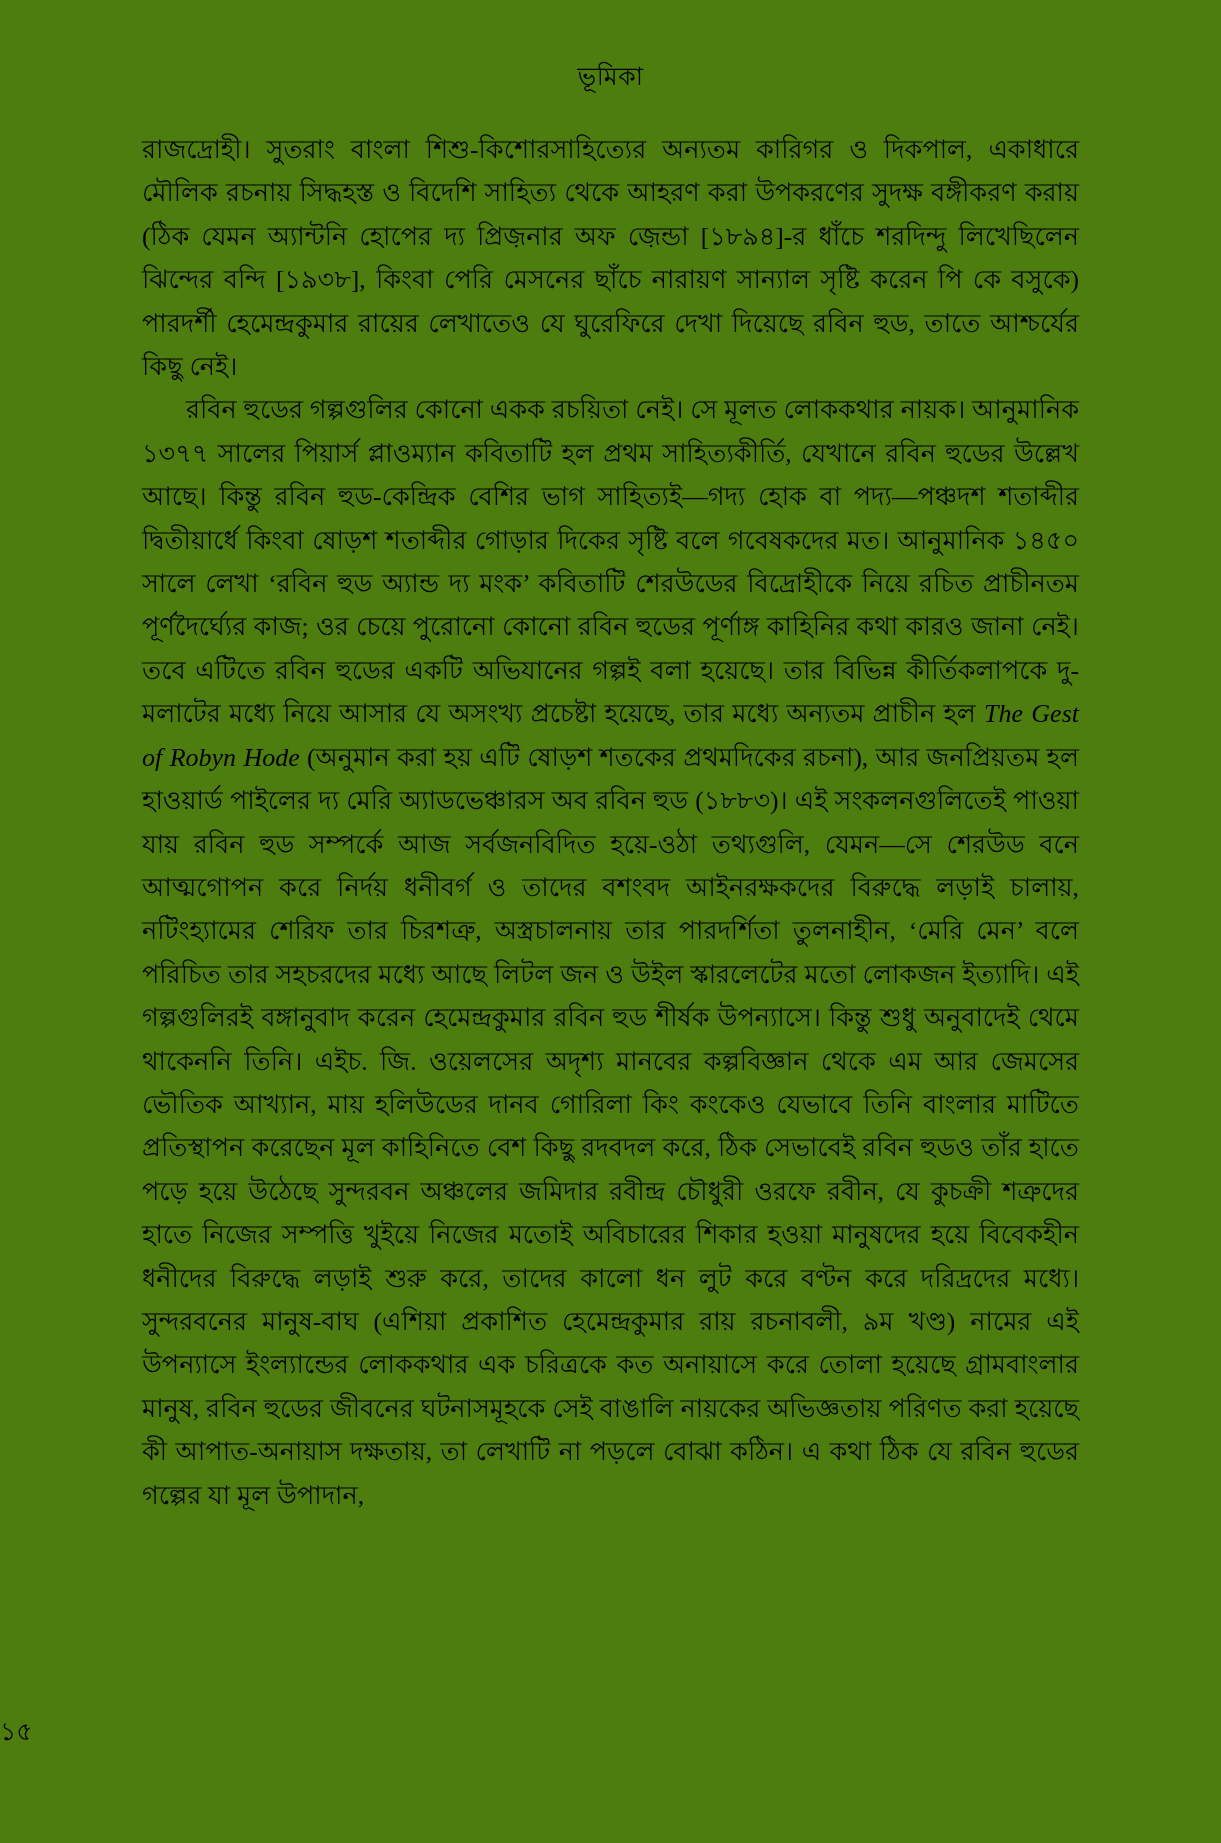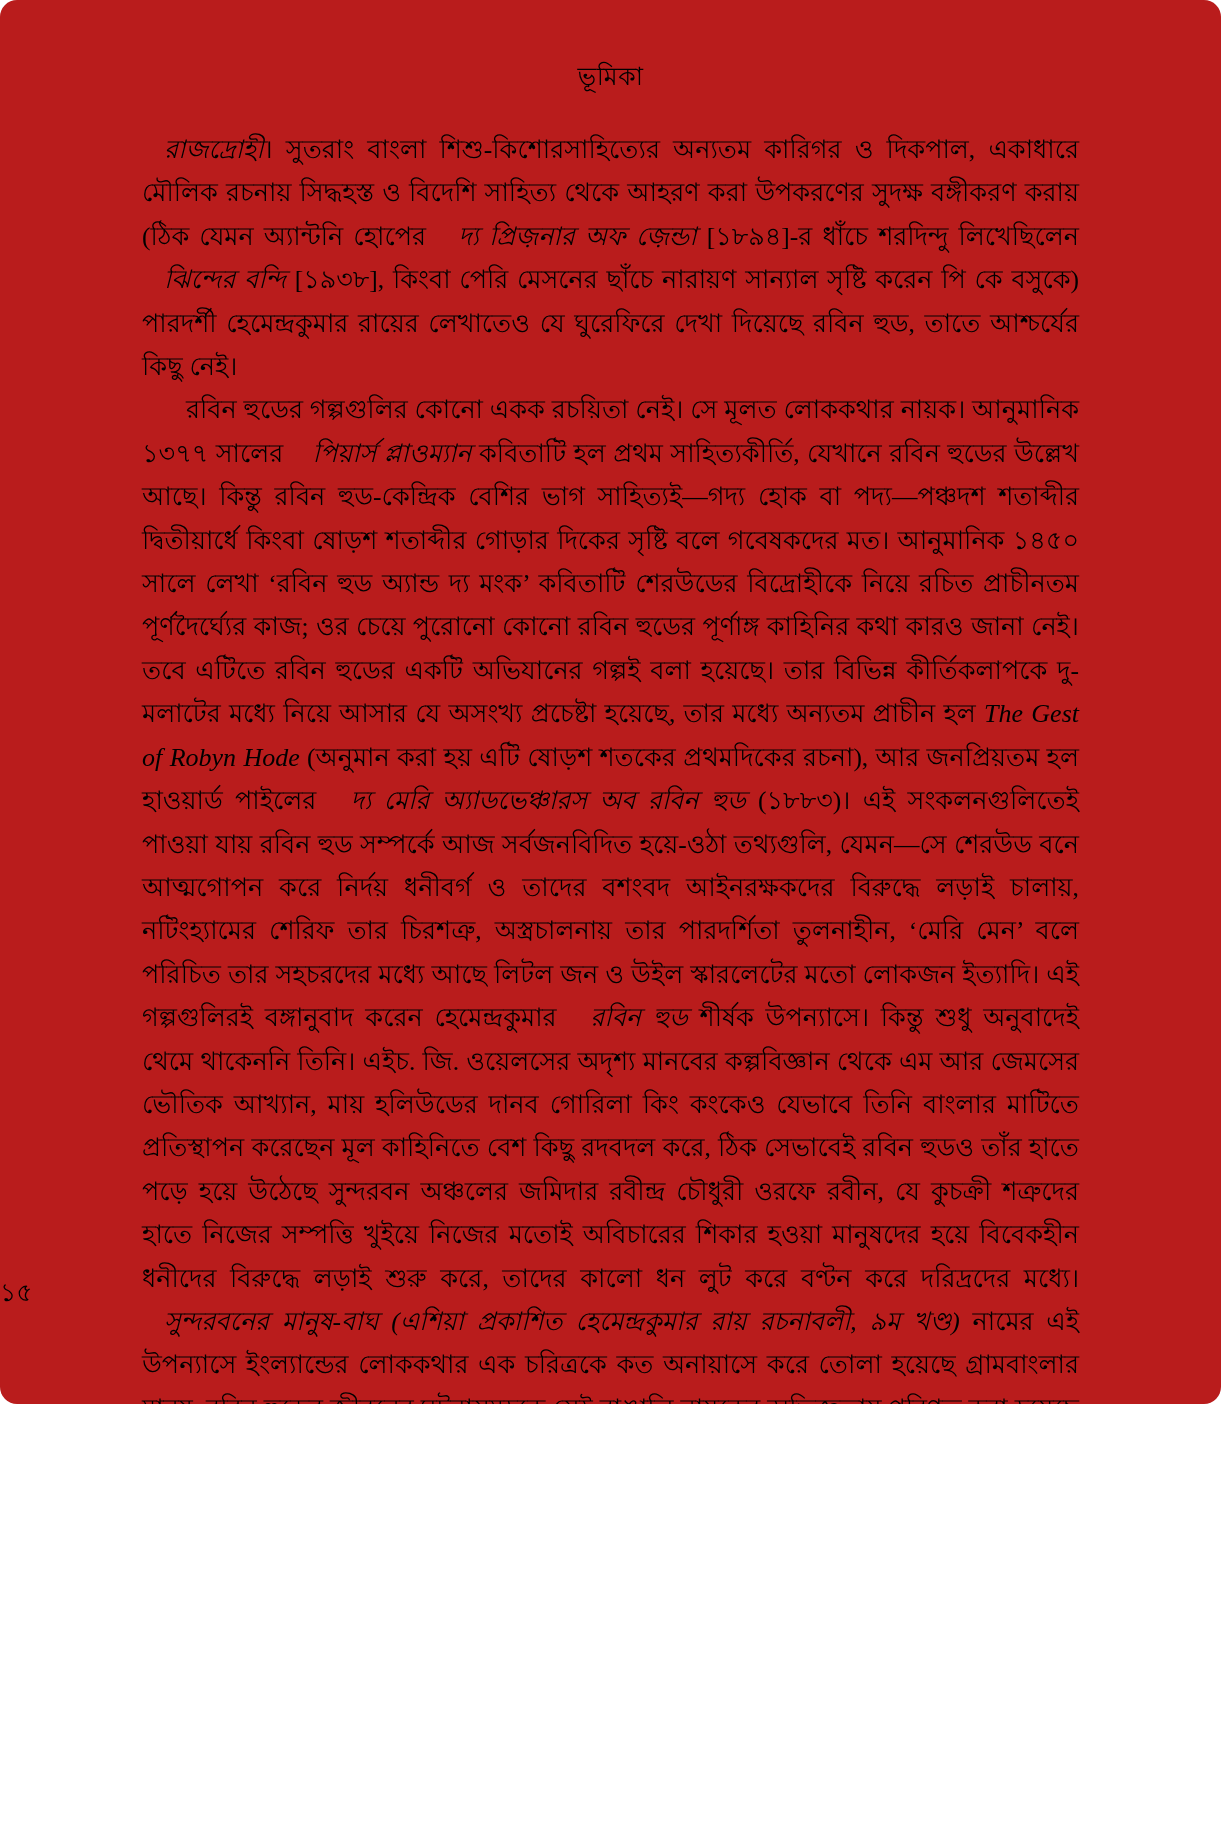--- a/index.html
+++ b/index.html
@@ -10,26 +10,25 @@
   body {
     width: 1221px;
     height: 1843px;
     font-family: "Liberation Serif", "DejaVu Serif", serif;
     color: #000000;
     -webkit-font-smoothing: antialiased;
   }
   .page {
     position: relative;
     width: 1221px;
-    height: 1404px;
+    height: 1843px;
     box-sizing: border-box;
     padding: 0;
     overflow: hidden;
-    background: #b91c1c;
-    border-radius: 17px;
+    background: #4d7c0f;
   }
   .running-head {
     position: absolute;
     top: 62px;
     left: 0;
     width: 1221px;
     text-align: center;
     font-family: "Liberation Serif", "DejaVu Serif", serif;
     font-size: 25px;
     line-height: 1.2;
@@ -51,22 +50,20 @@
     word-spacing: 0.5px;
     hyphens: none;
   }
   p.para + p.para {
     margin-top: 0;
   }
   p.indent {
     text-indent: 44px;
   }
   .it {
-    font-style: italic;
-    margin-left: 22px;
   }
   .en-it {
     font-style: italic;
     font-family: "Liberation Serif", "DejaVu Serif", serif;
     font-size: 26px;
   }
   .folio {
     position: absolute;
     bottom: 88px;
     left: 0;

